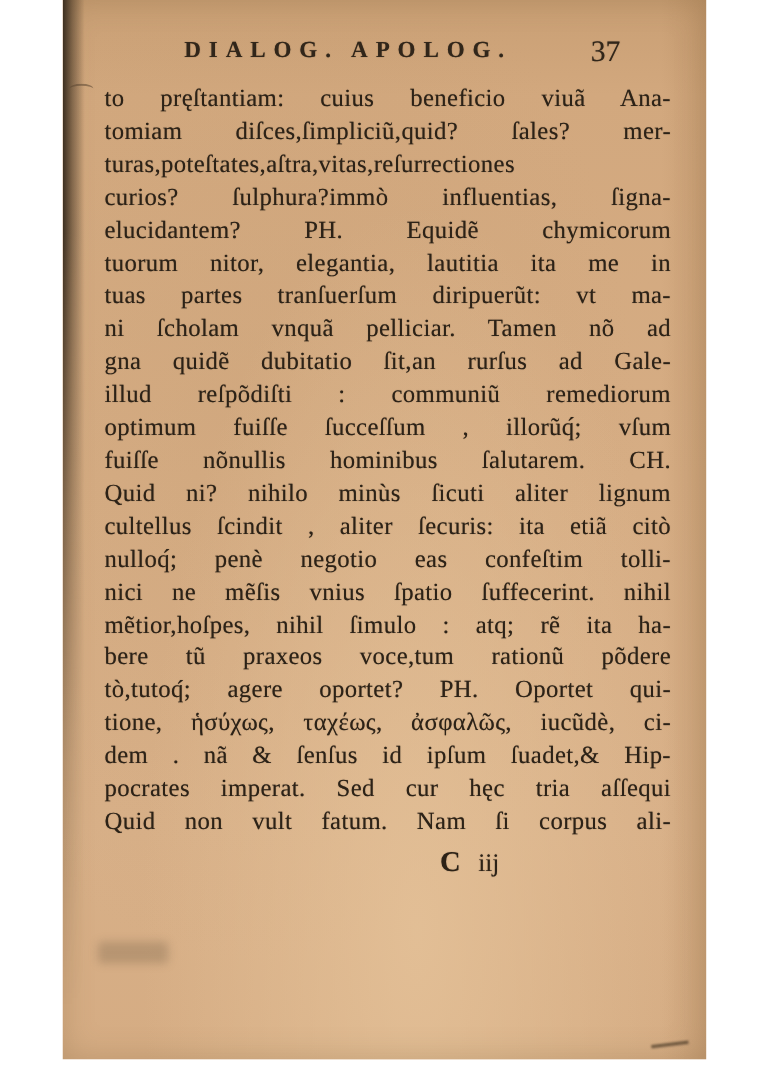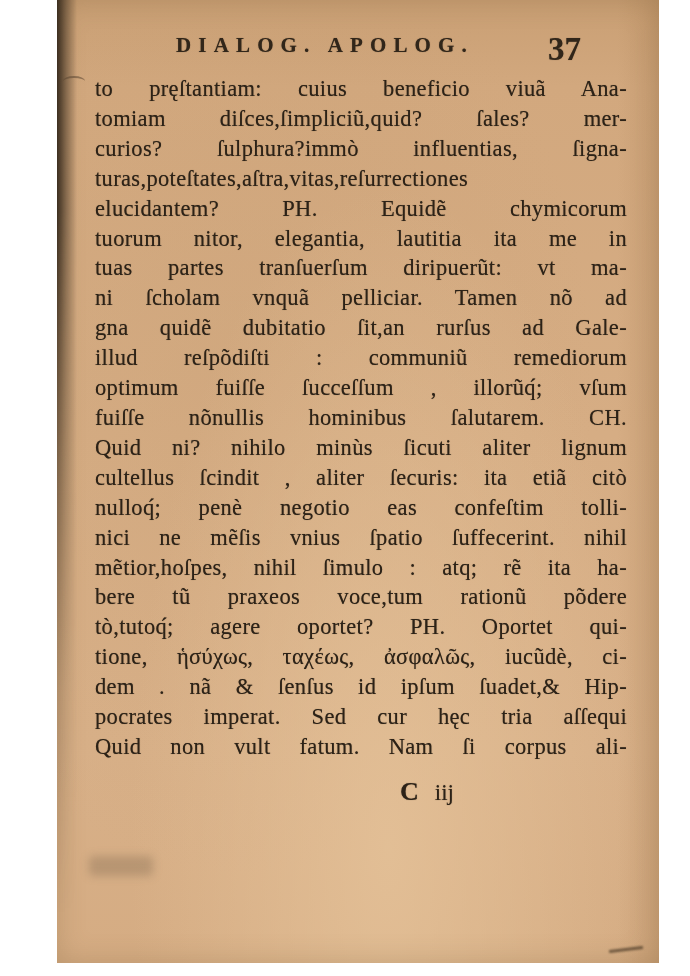--- a/index.html
+++ b/index.html
@@ -23,21 +23,20 @@
     left: 57px;
     top: 0;
     width: 585px;
     height: 963px;
     background:
       radial-gradient(ellipse at 55% 88%, rgba(228,193,152,0.85) 0%, rgba(228,193,152,0) 55%),
       radial-gradient(ellipse at 30% 40%, rgba(200,160,118,0.35) 0%, rgba(200,160,118,0) 60%),
       linear-gradient(to left, rgba(150,108,66,0.20) 0%, rgba(150,108,66,0) 7%),
       linear-gradient(180deg, #c99f74 0%, #d2a87e 9%, #d6ad84 45%, #d8b088 78%, #d5ac83 100%);
     box-shadow: inset 0 0 28px rgba(120,88,52,0.28);
-    padding-left: 17px;
   }
   
   .gutter {
     position: absolute;
     left: 0; top: 0; bottom: 0;
     width: 20px;
     background: linear-gradient(to right, rgba(48,37,25,0.92) 0%, rgba(48,37,25,0.45) 45%, rgba(48,37,25,0) 100%);
     -webkit-mask-image: linear-gradient(to bottom, #000 0%, #000 22%, rgba(0,0,0,0.55) 48%, rgba(0,0,0,0.18) 72%, transparent 95%);
     mask-image: linear-gradient(to bottom, #000 0%, #000 22%, rgba(0,0,0,0.55) 48%, rgba(0,0,0,0.18) 72%, transparent 95%);
   }
@@ -90,44 +89,44 @@
     font-weight: 700;
     letter-spacing: 0.34em;
     color: #31261a;
     text-shadow: 0 0 1px rgba(49,38,26,0.55);
     white-space: nowrap;
   }
   .folio {
     position: absolute;
     right: 46px;
     top: -2px;
-    font-size: 33px;
-    font-weight: 700;
+    font-size: 27px;
+    font-weight: 400;
     color: #31261a;
     text-shadow: 0 0 1px rgba(49,38,26,0.5);
   }
   .text-block {
     margin-top: 3px;
   }
   .line {
     font-size: 22.5px;
     line-height: 29.9px;
     text-align: justify;
     text-align-last: justify;
     white-space: nowrap;
     letter-spacing: 0.015em;
     word-spacing: 0.04em;
     color: #2c2217;
     text-shadow: 0 0 0.8px rgba(44,34,23,0.55);
   }
   .signature {
-    margin-top: 15px;
+    margin-top: 1px;
     margin-left: 305px;
     font-size: 23px;
-    line-height: 29px;
+    line-height: 42px;
     color: #2c2217;
     text-shadow: 0 0 1px rgba(44,34,23,0.5);
     white-space: nowrap;
   }
   .signature .sig-letter {
     font-size: 26px;
     font-weight: 700;
     margin-right: 16px;
   }
 </style>
@@ -144,22 +143,22 @@
     <div class="content">
 
       <div class="running-header">
         <div class="running-title">DIALOG. APOLOG.</div>
         <div class="folio">37</div>
       </div>
 
       <div class="text-block">
         <div class="line">to pręſtantiam: cuius beneficio viuã Ana-</div>
         <div class="line">tomiam diſces,ſimpliciũ,quid? ſales? mer-</div>
+        <div class="line">turas,poteſtates,aſtra,vitas,reſurrectiones</div>
         <div class="line">curios? ſulphura?immò influentias, ſigna-</div>
-        <div class="line">turas,poteſtates,aſtra,vitas,reſurrectiones</div>
         <div class="line">elucidantem?  PH. Equidẽ chymicorum</div>
         <div class="line">tuorum nitor, elegantia, lautitia ita me in</div>
         <div class="line">tuas partes tranſuerſum diripuerũt: vt ma-</div>
         <div class="line">ni ſcholam vnquã pelliciar. Tamen nõ ad</div>
         <div class="line">gna quidẽ dubitatio ſit,an rurſus ad Gale-</div>
         <div class="line">illud reſpõdiſti : communiũ remediorum</div>
         <div class="line">optimum fuiſſe ſucceſſum , illorũq́; vſum</div>
         <div class="line">fuiſſe nõnullis hominibus ſalutarem.  CH.</div>
         <div class="line">Quid ni? nihilo minùs ſicuti aliter lignum</div>
         <div class="line">cultellus ſcindit , aliter ſecuris: ita etiã citò</div>

